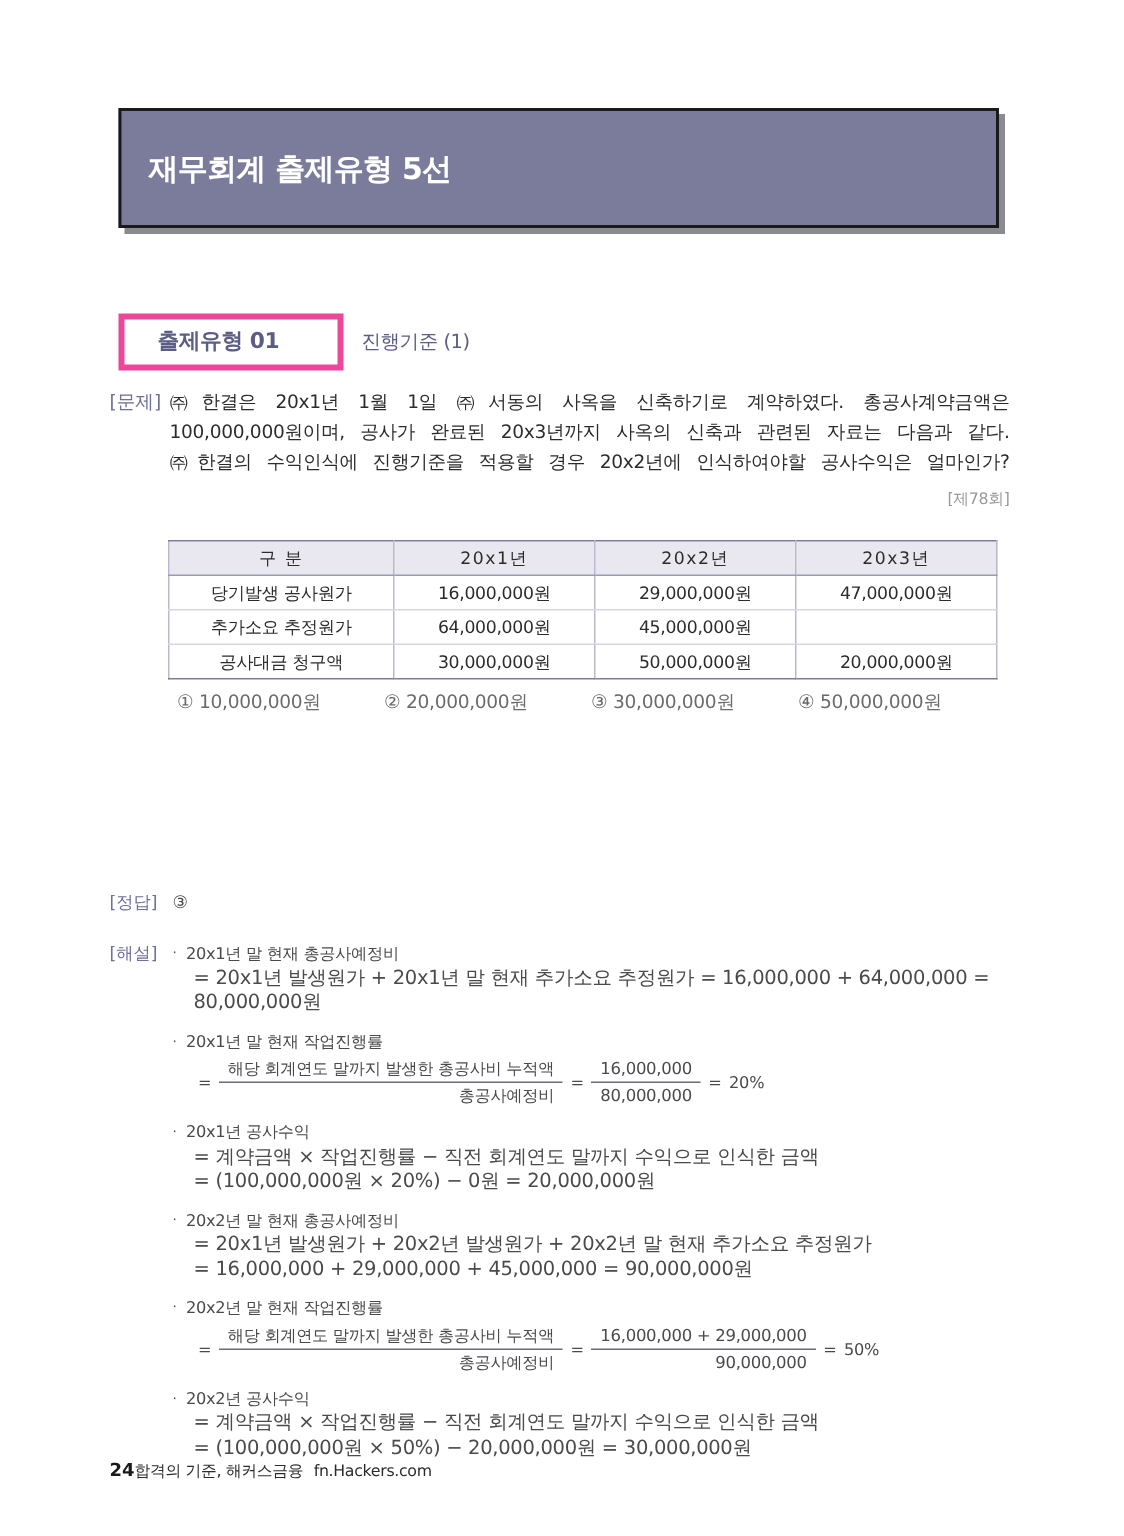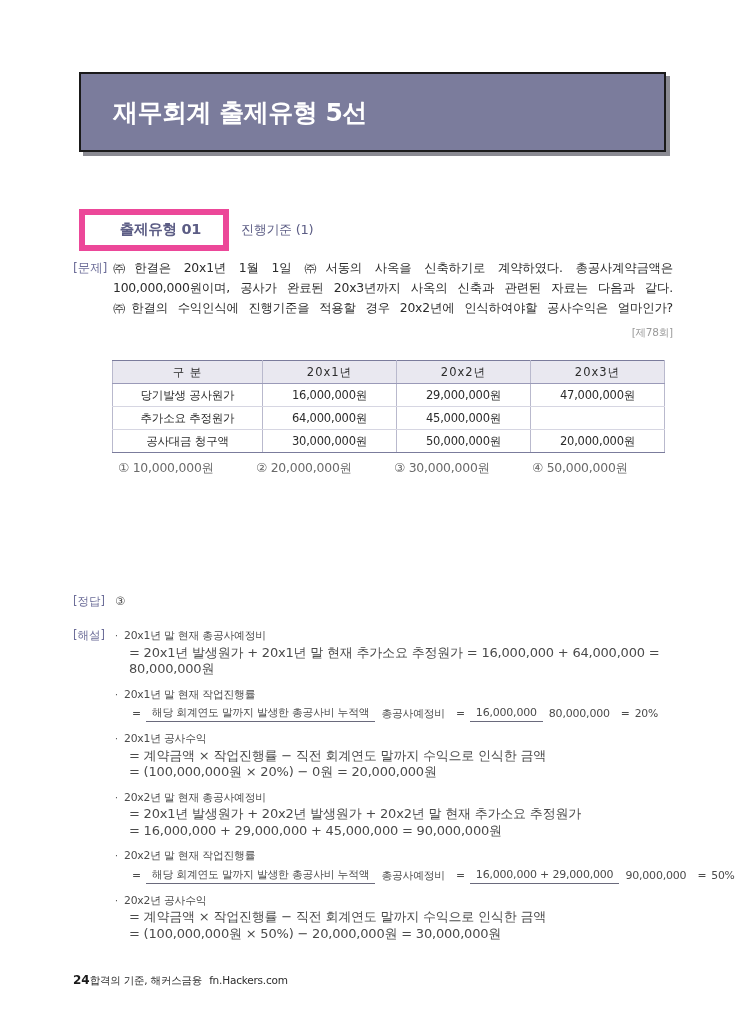--- a/index.html
+++ b/index.html
@@ -46,45 +46,45 @@
     width: 587px;
     height: 80px;
     background: #7b7c9c;
     border: 2px solid #1a1a1a;
     box-sizing: border-box;
     display: flex;
     align-items: center;
   }
   .banner-title {
     color: #ffffff;
-    font-size: 25px;
+    font-size: 20px;
     font-weight: bold;
     letter-spacing: -0.5px;
-    padding-left: 32px;
+    padding-left: 18px;
     white-space: nowrap;
   }
 
   
   .type-row {
     position: absolute;
     left: 79px;
     top: 209px;
     display: flex;
     align-items: center;
   }
   .type-badge {
-    border: 6px solid #ec4899;
+    border: 4px solid #ec4899;
     color: #5c5d85;
     font-size: 14.5px;
     font-weight: bold;
     letter-spacing: -0.3px;
     padding: 5px 22px 6px 22px;
     box-sizing: border-box;
     width: 150px;
-    text-align: right;
+    text-align: left;
     white-space: nowrap;
   }
   .type-subtitle {
     color: #5c5d85;
     font-size: 13px;
     letter-spacing: -0.3px;
     margin-left: 12px;
     white-space: nowrap;
   }
 
@@ -257,21 +257,21 @@
     font-size: 10.8px;
     color: #4a4a4a;
     letter-spacing: -0.2px;
   }
   .eq {
     margin: 0 5px;
     font-size: 10.8px;
   }
   .frac {
     display: inline-flex;
-    flex-direction: row;
+    flex-direction: column;
     text-align: right;
     vertical-align: middle;
   }
   .frac .num {
     padding: 0 6px 1px 6px;
     border-bottom: 1px solid #6a6a7c;
     font-size: 10.8px;
     line-height: 15px;
     white-space: nowrap;
   }

